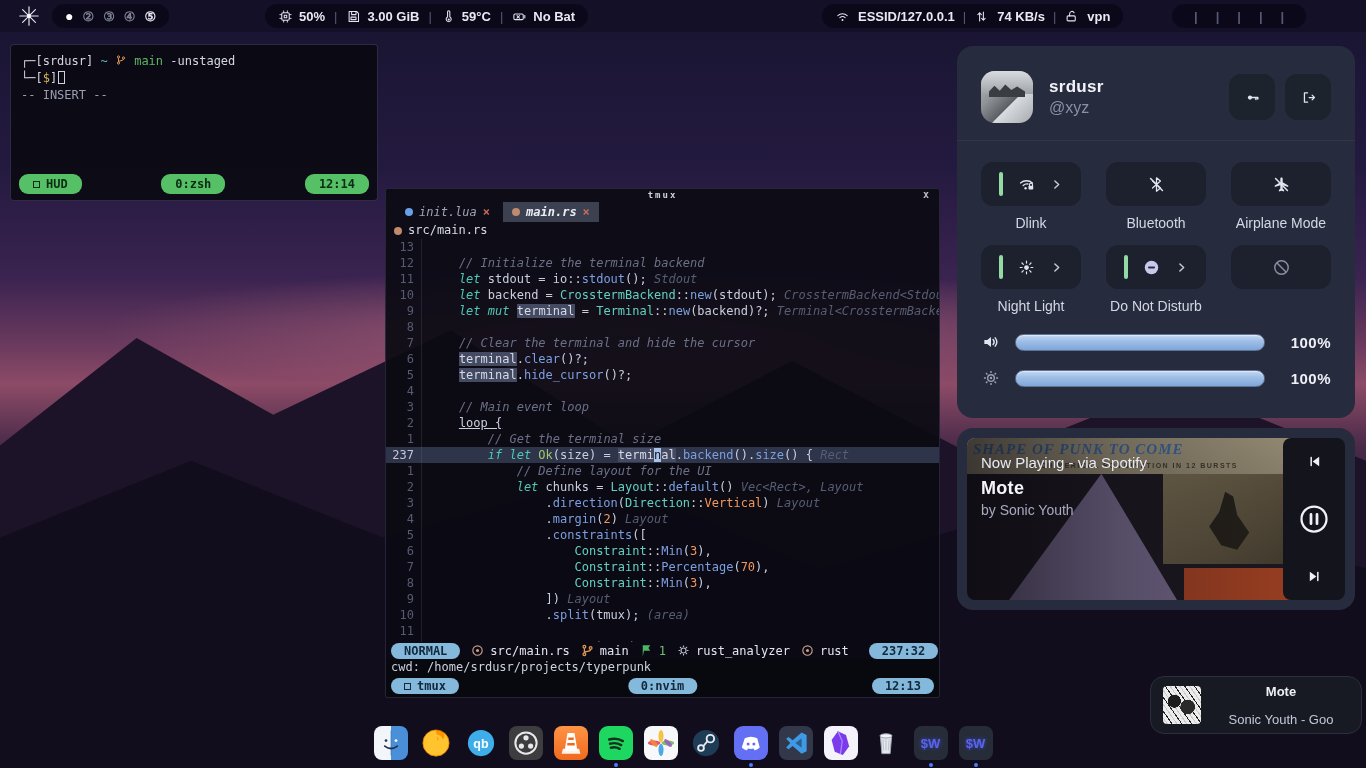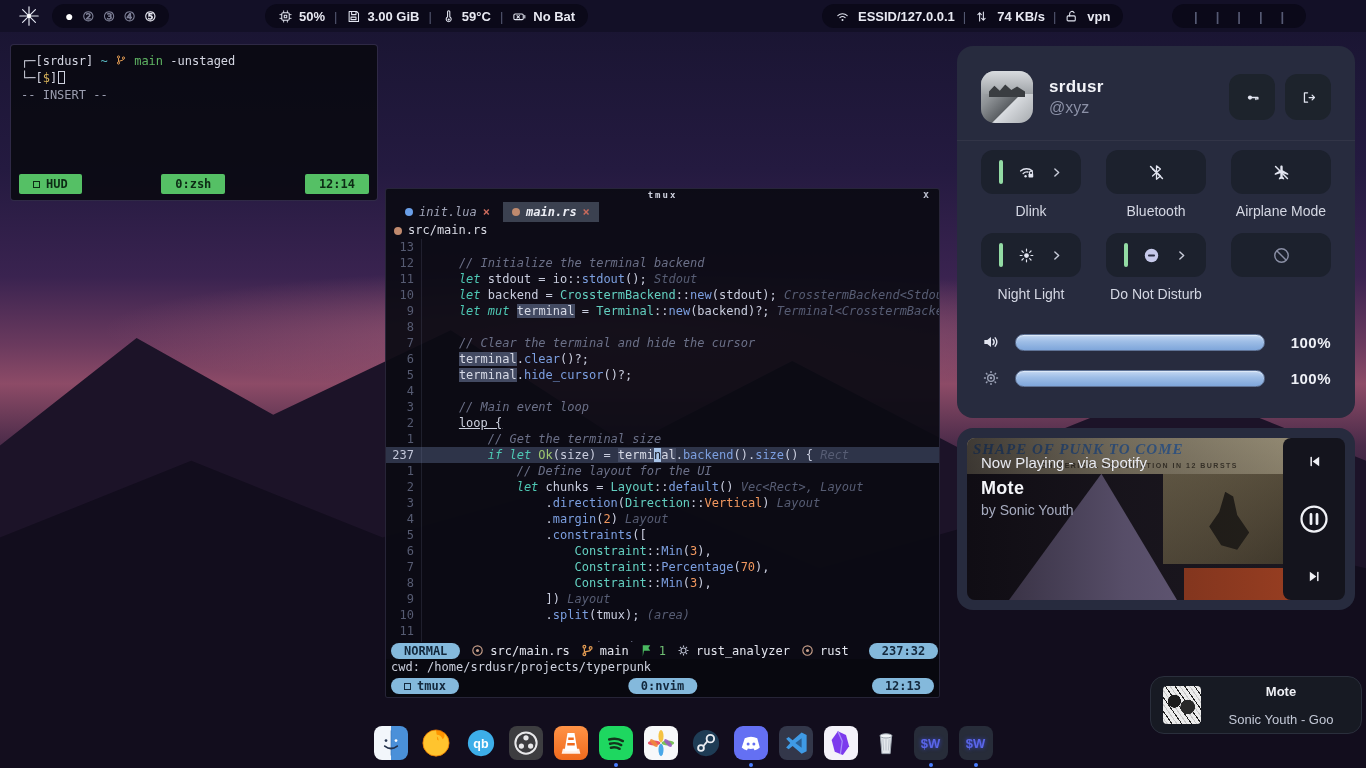--- a/index.html
+++ b/index.html
@@ -39,21 +39,21 @@
 
   
   #terminal{position:absolute;left:10px;top:44px;width:368px;height:157px;background:rgba(9,9,16,.88);
     border:1px solid rgba(90,80,130,.45);border-radius:4px;z-index:10;display:flex;flex-direction:column;}
   #term-lines{flex:1;padding:8px 10px;font:12px/17px "DejaVu Sans Mono",monospace;color:#d4d6e2;white-space:pre;}
   .t-w{color:#d4d6e2;} .t-cyan{color:#58b8c0;} .t-green{color:#5fb463;} .t-yellow{color:#d8b35a;}
   .t-dim{color:#9b9daf;}
   .t-cursor{display:inline-block;width:7px;height:13px;border:1px solid #cfd2df;vertical-align:-2px;margin-left:1px;}
   .t-branch svg{width:12px;height:12px;vertical-align:-1px;}
   #term-bar{height:26px;display:flex;align-items:center;justify-content:space-between;padding:0 8px 6px 8px;}
-  .gpill{background:#55c065;color:#0d2b15;font:700 12px/1 "DejaVu Sans Mono",monospace;border-radius:2px;
+  .gpill{background:#55c065;color:#0d2b15;font:700 12px/1 "DejaVu Sans Mono",monospace;border-radius:9px;
     padding:4px 14px;display:flex;align-items:center;gap:6px;}
   .gpill .sq{width:7px;height:7px;border:1.4px solid #0d2b15;display:inline-block;}
 
   
   #editor{position:absolute;left:385px;top:188px;width:555px;height:510px;background:rgba(11,11,19,.93);
     border:1px solid rgba(80,75,110,.4);border-radius:3px;z-index:20;display:flex;flex-direction:column;overflow:hidden;}
   #ed-title{height:13px;display:flex;align-items:center;justify-content:center;position:relative;
     font:700 9px/1 "DejaVu Sans Mono",monospace;color:#cfd2df;letter-spacing:2px;}
   #ed-close{position:absolute;right:8px;top:1px;color:#b9bccb;font:700 10px/1 "DejaVu Sans Mono",monospace;cursor:default;}
   #ed-tabs{height:20px;display:flex;align-items:stretch;padding-left:10px;gap:4px;font:italic 12px/20px "DejaVu Sans Mono",monospace;}
@@ -107,21 +107,21 @@
   #avatar:after{content:"";position:absolute;left:8px;top:12px;width:36px;height:14px;background:#3a3d41;
     clip-path:polygon(0 60%,15% 20%,30% 55%,45% 10%,62% 50%,78% 25%,100% 60%,100% 100%,0 100%);}
   #cc-name{margin-left:16px;}
   #cc-name .nm{font-size:17px;font-weight:700;color:#f2f3f8;letter-spacing:.3px;}
   #cc-name .hd{font-size:16px;color:#8b90a6;margin-top:2px;}
   .hbtn{width:46px;height:46px;background:#1d232c;border-radius:12px;display:flex;align-items:center;justify-content:center;cursor:default;}
   .hbtn svg{width:20px;height:20px;}
   #cc-head .hsp{flex:1;}
   #cc-div{position:absolute;left:0;right:0;top:94px;height:1px;background:rgba(255,255,255,.05);}
 
-  #qs-grid{position:absolute;left:24px;top:104px;right:24px;display:grid;grid-template-columns:1fr 1fr 1fr;
+  #qs-grid{position:absolute;left:24px;top:116px;right:24px;display:grid;grid-template-columns:1fr 1fr 1fr;
     column-gap:25px;row-gap:14px;}
   .qs-cell{display:flex;flex-direction:column;align-items:center;}
   .qs-btn{width:100%;height:44px;background:#1c212d;border-radius:12px;display:flex;align-items:center;
     justify-content:center;gap:14px;cursor:default;}
   .qs-btn .bar{width:4px;height:24px;border-radius:2px;background:#93dba4;}
   .qs-btn svg{width:19px;height:19px;}
   .qs-btn .chev svg{width:13px;height:13px;}
   .qs-lbl{margin-top:9px;font-size:14px;color:#d4d7e3;height:16px;}
 
   #sliders{position:absolute;left:24px;top:286px;right:24px;display:flex;flex-direction:column;gap:16px;}

